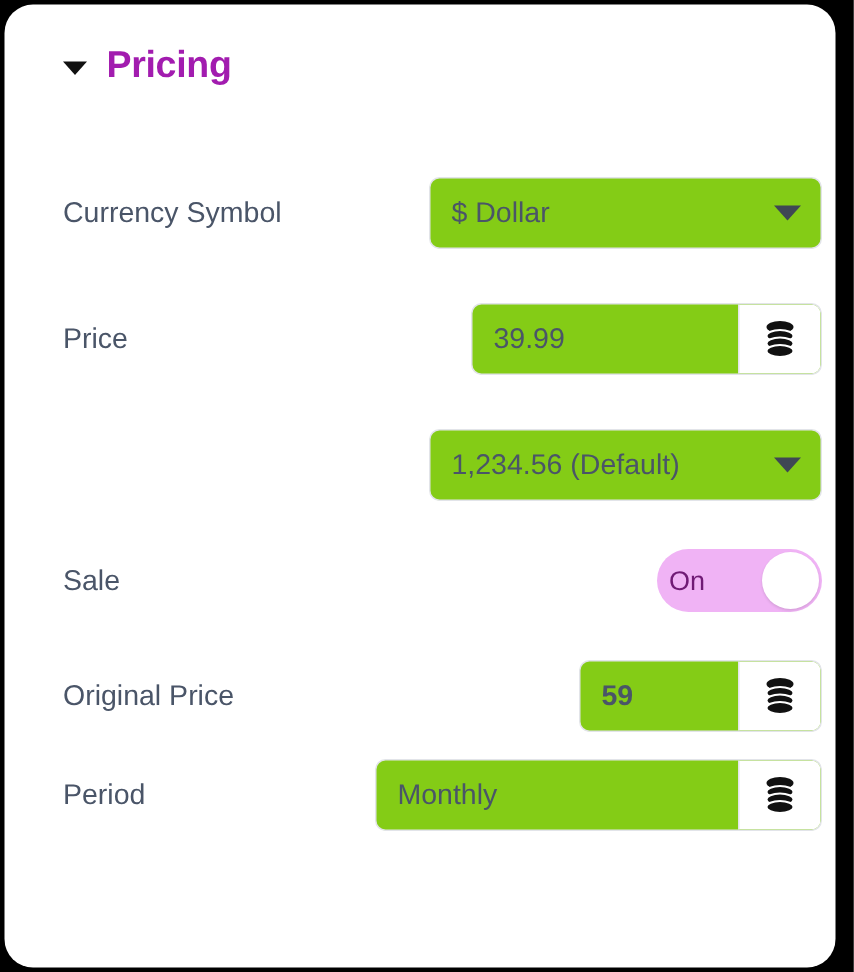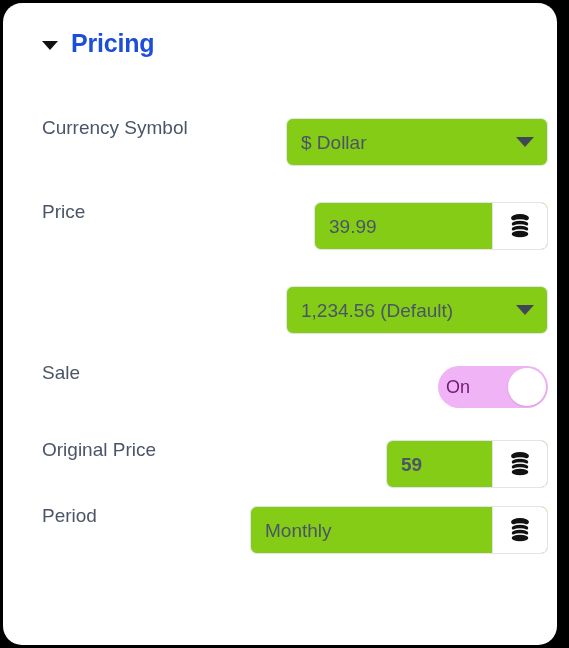--- a/index.html
+++ b/index.html
@@ -40,33 +40,33 @@
     width: 0;
     height: 0;
     border-left: 8px solid transparent;
     border-right: 8px solid transparent;
     border-top: 9px solid #111111;
     margin-top: 3px;
   }
   .section-title {
     font-size: 25px;
     font-weight: bold;
-    color: #1d4ed8;
+    color: #a21caf;
     letter-spacing: -0.2px;
     line-height: 1;
   }
 
   
   .row {
     position: absolute;
     left: 39px;
     width: 506px;
     height: 48px;
     display: flex;
-    align-items: flex-start;
+    align-items: center;
   }
   .row-label {
     font-size: 19px;
     color: #4a5568;
     white-space: nowrap;
     line-height: 1;
   }
 
   .control {
     position: absolute;

